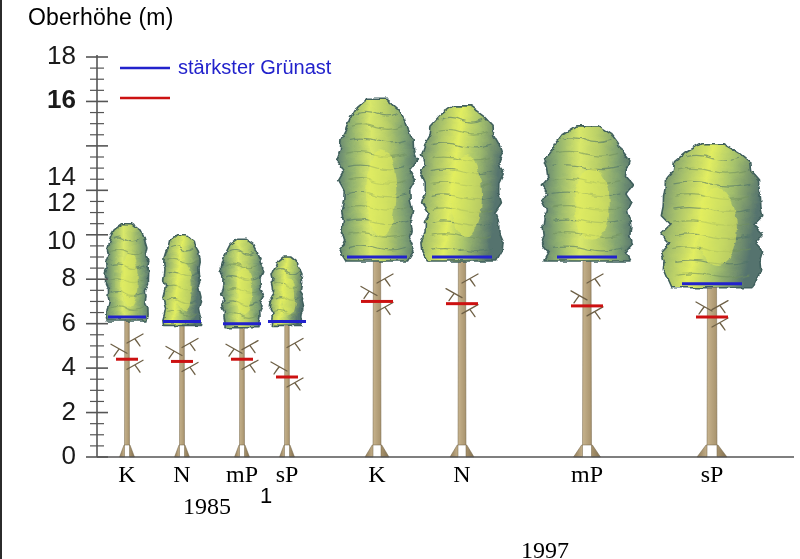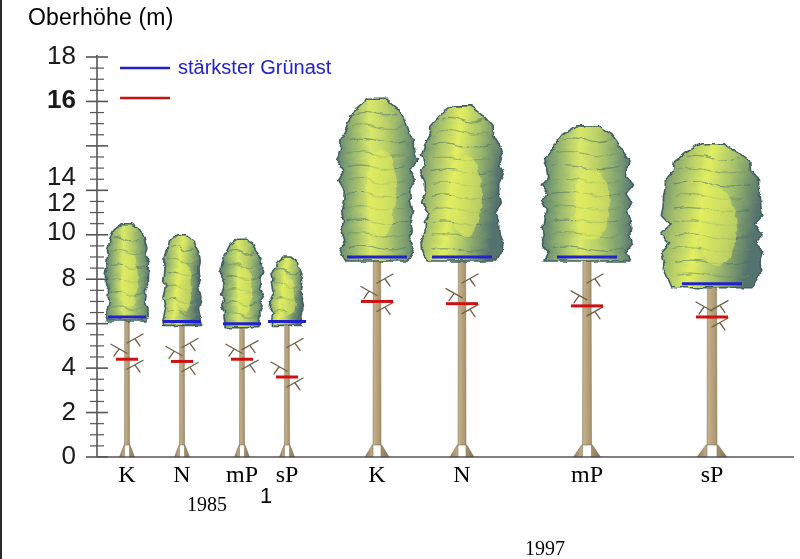--- a/index.html
+++ b/index.html
@@ -37,21 +37,21 @@
   .xlabel{
     position:absolute;
     font-family:"Liberation Serif",serif;
     font-size:24px;
     text-align:center;white-space:nowrap;
     transform:translateX(-50%);
   }
   .grouplabel{
     position:absolute;
     font-family:"Liberation Serif",serif;
-    font-size:20px;
+    font-size:24px;
     text-align:center;white-space:nowrap;
     transform:translateX(-50%);
   }
   .footnote-mark{
     position:absolute;
     font-family:"Liberation Sans",sans-serif;
     font-size:22px;
     white-space:nowrap;
   }
 </style>
@@ -302,21 +302,21 @@
         <line x1="680" y1="283.6666666666667" x2="740" y2="283.6666666666667" stroke="#2222cc" stroke-width="3"></line>
         <line x1="694" y1="317" x2="726" y2="317" stroke="#cc1111" stroke-width="3"></line>
       </g>
   </svg>
 
   <div id="ylabels">
       <div class="ytick-label" style="left: 22px; top: 40px;">18</div>
       <div class="ytick-label" style="left: 22px; top: 84.4444px; font-weight: bold;">16</div>
       <div class="ytick-label" style="left: 22px; top: 128.889px; margin-top: 32px;">14</div>
       <div class="ytick-label" style="left: 22px; top: 187px;">12</div>
-      <div class="ytick-label" style="left: 22px; top: 216px;">10</div>
+      <div class="ytick-label" style="left: 22px; top: 225px;">10</div>
       <div class="ytick-label" style="left: 22px; top: 262.222px;">8</div>
       <div class="ytick-label" style="left: 22px; top: 306.667px;">6</div>
       <div class="ytick-label" style="left: 22px; top: 351.111px;">4</div>
       <div class="ytick-label" style="left: 22px; top: 395.556px;">2</div>
       <div class="ytick-label" style="left: 22px; top: 440px;">0</div>
     </div>
   <div id="xlabels">
       <div class="xlabel" style="left: 125px; top: 461px;">K</div>
       <div class="xlabel" style="left: 180px; top: 461px;">N</div>
       <div class="xlabel" style="left: 240px; top: 461px;">mP</div>

